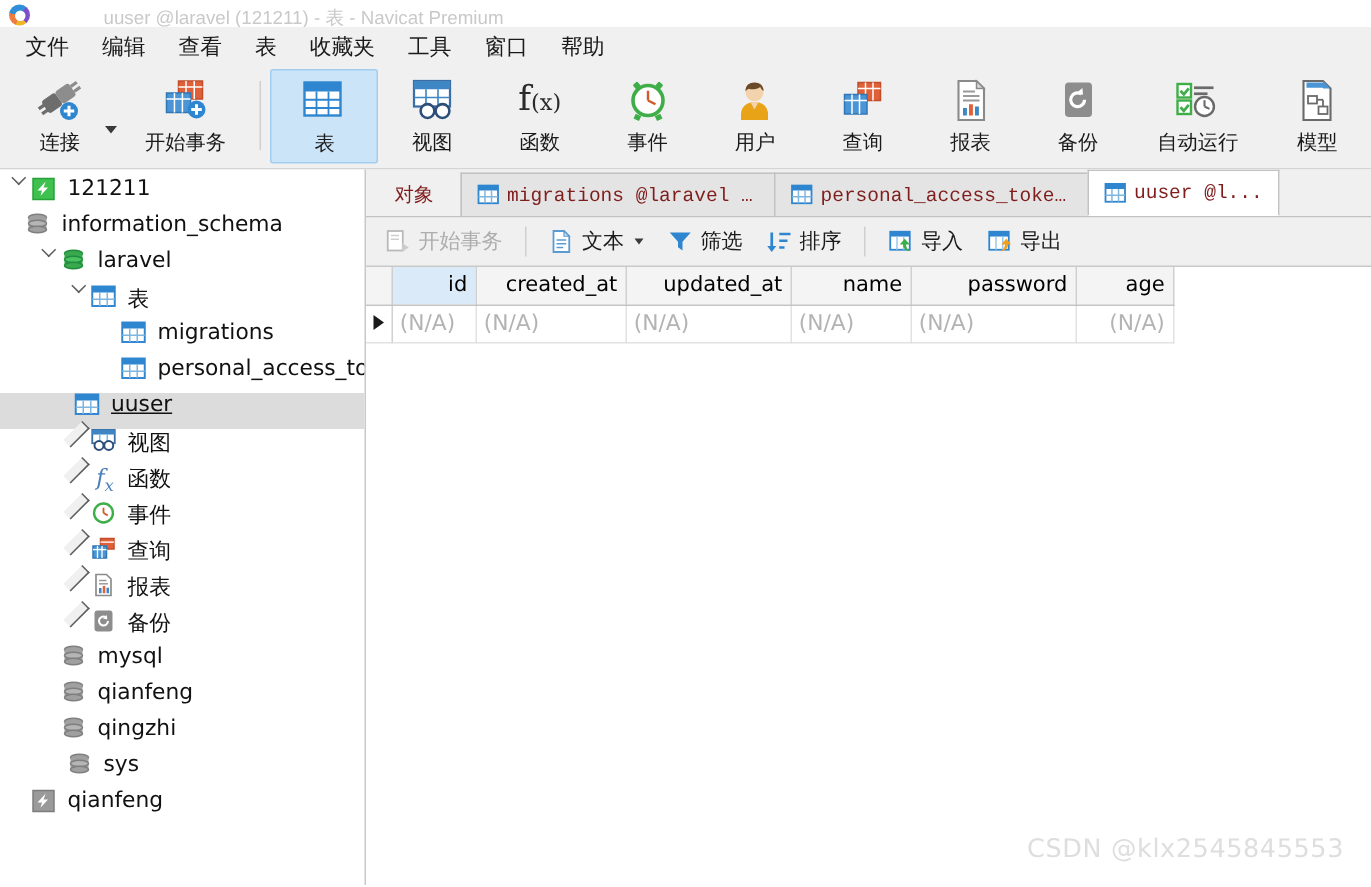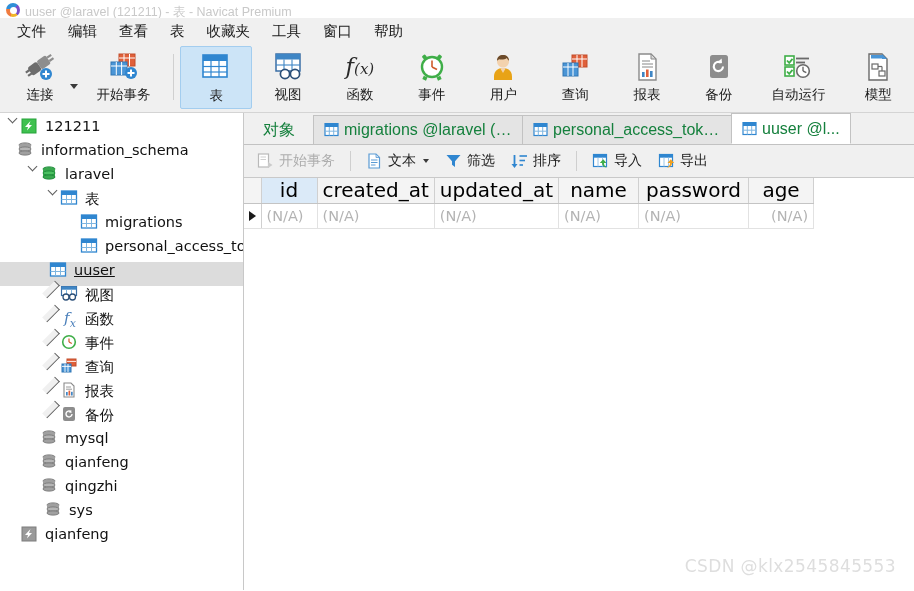--- a/index.html
+++ b/index.html
@@ -9,21 +9,21 @@
     overflow: hidden;
     background: #ffffff;
     font-family: "Liberation Sans", "DejaVu Sans", sans-serif;
     -webkit-font-smoothing: antialiased;
   }
   #app { position: relative; width: 914px; height: 591px; background:#fff; }
 
   
   .titlebar {
     height: 18px; background:#ffffff; position:relative;
-    display:flex; align-items:flex-end; padding-left:6px; overflow:hidden;
+    display:flex; align-items:flex-end; padding-left:6px; overflow:hidden;gap:44px;
   }
   .titlebar .tb-icon {
     width:14px; height:14px; border-radius:50%;
     background:
       conic-gradient(from 200deg, #f07b3f 0deg 80deg, #2f8fd8 80deg 200deg, #7b4fc9 200deg 300deg, #f0b429 300deg 360deg);
     margin-right:5px; margin-bottom:1px; position:relative;
   }
   .titlebar .tb-icon::after{
     content:""; position:absolute; left:3.5px; top:3.5px; width:7px; height:7px;
     background:#fff; border-radius:50%;
@@ -95,24 +95,24 @@
 
   
   .right{ flex:1; background:#f0f0f0; display:flex; flex-direction:column; position:relative; }
 
   .tabbar{
     height:32px; background:#f0f0f0; display:flex; align-items:flex-end;
     border-bottom:1px solid #c2c2c2; overflow:hidden;
   }
   .tab{
     height:29px; display:flex; align-items:center; gap:5px;
-    padding:0 10px; font-size:16px; color:#15803d; white-space:nowrap;
+    padding:0 10px; font-size:13px; color:#7f1d1d; white-space:nowrap;
     background:#e4e4e4; border:1px solid #c2c2c2; border-bottom:none;
     margin-right:-1px; cursor:default; max-width:210px;
-    font-family:Liberation Sans, sans-serif;
+    font-family:Liberation Mono, monospace;
   }
   .tab.obj{ background:#f0f0f0; border-color:#f0f0f0; border-right:1px solid #c9c9c9; padding:0 18px; }
   .tab.active{ background:#ffffff; height:31px; border-bottom:1px solid #fff; }
   .tab .ti{ width:15px; min-width:15px; height:14px; position:relative; }
   .tab .tt{ overflow:hidden; text-overflow:ellipsis; }
 
   .subtool{
     height:33px; background:#f0f0f0; display:flex; align-items:center;
     border-bottom:1px solid #c9c9c9; padding-left:6px; gap:2px;
   }
@@ -125,22 +125,22 @@
   .sb-ic{ width:17px;height:16px; position:relative; }
   .sub-sep{ width:1px; height:20px; background:#cfcfcf; margin:0 6px; }
   .mini-caret{ width:0;height:0;border-left:3.5px solid transparent;
     border-right:3.5px solid transparent;border-top:4.5px solid #3a3a3a; margin-left:2px;}
 
   
   .gridwrap{ flex:1; background:#ffffff; position:relative; overflow:hidden; }
   table.grid{ border-collapse:collapse; table-layout:fixed; }
   table.grid th{
     height:25px; background:#f4f4f4; border-right:1px solid #d0d0d0;
-    border-bottom:1px solid #c4c4c4; font-weight:normal; font-size:20px;
-    color:#000; text-align:center; padding:0 5px; white-space:nowrap;
+    border-bottom:1px solid #c4c4c4; font-weight:normal; font-size:14px;
+    color:#000; text-align:right; padding:0 5px; white-space:nowrap;
     font-family:"DejaVu Sans","Liberation Sans",sans-serif;
   }
   table.grid th.rowhdr{ width:17px; padding:0; background:#f4f4f4; }
   table.grid th.idcol{ background:#dbeaf8; }
   table.grid td{
     height:25px; border-right:1px solid #e2e2e2; border-bottom:1px solid #e2e2e2;
     font-size:14.5px; color:#b3b3b3; padding:0 5px; white-space:nowrap;
     font-family:"DejaVu Sans","Liberation Sans",sans-serif;
   }
   table.grid td.rowmark{
@@ -235,21 +235,21 @@
             <line x1="20" y1="7.5" x2="20" y2="19" stroke="#3f86c5" stroke-width="1.1"></line>
             <line x1="4" y1="13" x2="28" y2="13" stroke="#3f86c5" stroke-width="1.1"></line>
             <circle cx="13" cy="22" r="4.6" fill="#fff" stroke="#2b4f78" stroke-width="1.7"></circle>
             <circle cx="23" cy="22" r="4.6" fill="#fff" stroke="#2b4f78" stroke-width="1.7"></circle>
             <line x1="17.6" y1="22" x2="18.4" y2="22" stroke="#2b4f78" stroke-width="1.7"></line>
           </svg></div>
         <div class="lbl">视图</div>
       </div>
       <div class="tbtn">
         <div class="icbox">
-          <div style="font-family:'DejaVu Serif','Liberation Serif',serif;font-style:italic;font-size:23px;color:#2a2a2a;line-height:28px;text-align:center;">f<span style="font-size:15px;">(x)</span></div>
+          <div style="font-family:'DejaVu Serif','Liberation Serif',serif;font-size:23px;color:#2a2a2a;line-height:28px;text-align:center;">f<span style="font-size:15px;">(x)</span></div>
         </div>
         <div class="lbl">函数</div>
       </div>
       <div class="tbtn">
         <div class="icbox"><svg width="32" height="30" viewBox="0 0 32 30" xmlns="http://www.w3.org/2000/svg">
             <circle cx="16" cy="15" r="10" fill="#fff" stroke="#3fae48" stroke-width="2.4"></circle>
             <line x1="16" y1="15" x2="16" y2="8.5" stroke="#d05a2a" stroke-width="1.6"></line>
             <line x1="16" y1="15" x2="21" y2="17.5" stroke="#d05a2a" stroke-width="1.6"></line>
             <rect x="6.5" y="3" width="4" height="4" rx="1" fill="#3fae48" transform="rotate(-40 8.5 5)"></rect>
             <rect x="21.5" y="3" width="4" height="4" rx="1" fill="#3fae48" transform="rotate(40 23.5 5)"></rect>

